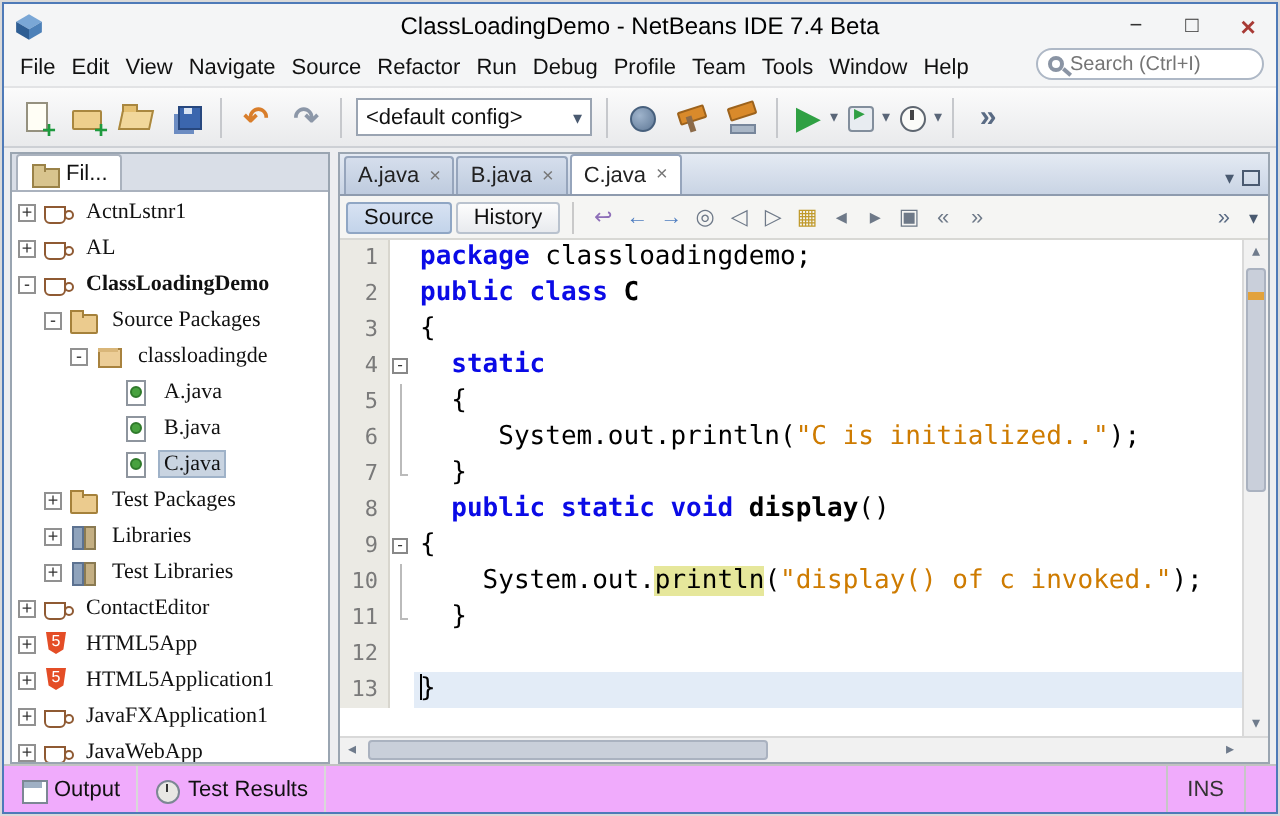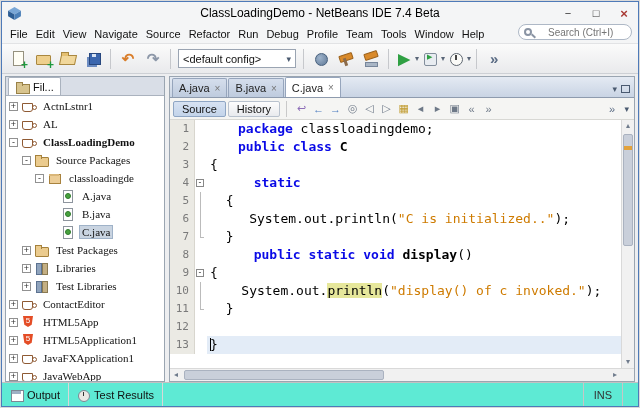--- a/index.html
+++ b/index.html
@@ -12,21 +12,21 @@
   .nb-logo{width:15px;height:15px;display:inline-flex;}
   .title-text{position:absolute;left:0;right:0;text-align:center;font-size:12px;color:#000000;}
   .win-controls{margin-left:auto;display:flex;z-index:2;}
   .win-btn{width:28px;height:20px;display:flex;align-items:center;justify-content:center;font-size:11px;color:#333;cursor:default;}
   .win-btn.close{color:#A83A35;font-size:13px;font-weight:bold;}
 
   
   .menubar{height:20px;flex:0 0 20px;display:flex;background:#F4F5F6;padding:0 6px 0 4px;font-size:11px;border-bottom:1px solid #E2E3E5;}
   .menu-items{display:flex;align-items:center;}
   .menu-item{padding:0 4px;white-space:nowrap;}
-  .search-box{margin-left:auto;width:114px;height:16px;border:1px solid #AEB8C6;border-radius:9px;background:#FFF;display:flex;align-items:center;padding:0 5px;gap:16px;}
+  .search-box{margin-left:auto;width:114px;height:16px;border:1px solid #AEB8C6;border-radius:9px;background:#FFF;display:flex;align-items:center;padding:0 5px;gap:3px;}
   .mag-icon{width:8px;height:8px;border:2px solid #8A94A4;border-radius:50%;position:relative;flex:0 0 8px;}
   .mag-icon::after{content:"";position:absolute;left:5px;top:5px;width:5px;height:2px;background:#8A94A4;transform:rotate(42deg);}
   .search-box input{border:none;outline:none;width:100%;font-size:10px;color:#777;background:transparent;font-family:"Liberation Sans",sans-serif;padding:0;}
 
   
   .toolbar{height:30px;flex:0 0 30px;display:flex;align-items:center;padding:0 4px;background:linear-gradient(#FBFBFB,#E9EAEC);border-bottom:1px solid #CDD0D5;gap:1px;}
   .tb-btn{height:24px;min-width:24px;display:flex;align-items:center;justify-content:center;border-radius:2px;}
   .tb-sep{width:1px;height:20px;background:#C6C8CC;margin:0 4px;flex:0 0 1px;}
   .tb-combo{width:118px;height:19px;background:#FFF;border:1px solid #9AA4B2;display:flex;align-items:center;font-size:11px;padding:0 4px;justify-content:space-between;margin:0 2px;}
   .combo-arrow{color:#4A5A70;font-size:9px;}
@@ -103,36 +103,36 @@
   .code-area{position:absolute;left:0;top:0;right:13px;bottom:0;overflow:hidden;}
   .code-line{display:flex;height:18px;line-height:18px;font-family:"DejaVu Sans Mono",monospace;font-size:13px;white-space:pre;}
   .ln{flex:0 0 25px;text-align:right;padding-right:5px;background:#EBEAE4;color:#7A7A7A;font-size:11px;border-right:1px solid #D8D6CE;}
   .fold{flex:0 0 12px;position:relative;background:#FFF;}
   .fold .box{position:absolute;left:1px;top:5px;width:8px;height:8px;border:1px solid #888;background:#FFF;font-size:8px;line-height:6px;text-align:center;color:#333;}
   .fold.mid::before{content:"";position:absolute;left:5px;top:0;bottom:0;width:1px;background:#BBB;}
   .fold.end::before{content:"";position:absolute;left:5px;top:0;height:10px;width:1px;background:#BBB;}
   .fold.end::after{content:"";position:absolute;left:5px;top:9px;width:4px;height:1px;background:#BBB;}
   .ct{flex:1;padding-left:3px;color:#000;}
   .caret-line .ct{background:#E3ECF7;}
-  .tok-kw{color:#0A0AE6;font-weight:bold;margin-left:28px;}
+  .tok-kw{color:#0A0AE6;font-weight:bold;}
   .tok-cls,.tok-meth{color:#000;font-weight:bold;}
   .tok-str{color:#CE7B00;}
   .tok-hl{background:#E6E79B;color:#000;}
   .tok-pl{color:#000;}
   .caret{display:inline-block;width:1px;height:13px;background:#000;vertical-align:-2px;margin-right:-1px;}
   .v-scroll{position:absolute;right:0;top:0;bottom:0;width:13px;background:#F1F1F1;border-left:1px solid #D9D9D9;}
   .v-arrow{position:absolute;left:0;width:12px;height:12px;text-align:center;font-size:8px;color:#6F7B8C;line-height:12px;}
   .v-thumb{position:absolute;left:1px;width:10px;top:14px;height:112px;background:#C9CFDA;border:1px solid #AAB2C0;border-radius:2px;}
   .stripe-mark{position:absolute;right:2px;top:26px;width:8px;height:4px;background:#E2A23C;}
   .h-scroll{height:13px;flex:0 0 13px;background:#F1F1F1;border-top:1px solid #D9D9D9;position:relative;}
   .h-arrow{position:absolute;top:0;width:12px;height:12px;text-align:center;font-size:8px;color:#6F7B8C;line-height:12px;}
   .h-thumb{position:absolute;left:14px;top:1px;height:10px;width:200px;background:#C9CFDA;border:1px solid #AAB2C0;border-radius:2px;}
 
   
-  .statusbar{height:24px;flex:0 0 24px;background:#5eead4;border-top:1px solid #C2C2C2;display:flex;align-items:center;font-size:11px;}
+  .statusbar{height:24px;flex:0 0 24px;background:#f0abfc;border-top:1px solid #C2C2C2;display:flex;align-items:center;font-size:11px;}
   .sb-left{display:flex;height:100%;align-items:center;}
   .sb-tab{display:flex;align-items:center;gap:4px;padding:0 8px;height:100%;border-right:1px solid #D8D8D8;}
   .si{width:13px;height:12px;position:relative;display:inline-block;}
   .si-output::before{content:"";position:absolute;left:1px;top:1px;width:11px;height:10px;background:#FFF;border:1px solid #7C8794;}
   .si-output::after{content:"";position:absolute;left:2px;top:2px;width:9px;height:3px;background:#9FB0C4;}
   .si-test-results::before{content:"";position:absolute;left:1px;top:1px;width:10px;height:10px;border-radius:50%;background:#E8E8E4;border:1px solid #7C8794;}
   .si-test-results::after{content:"";position:absolute;left:6px;top:3px;width:1px;height:4px;background:#333;}
   .sb-right{margin-left:auto;display:flex;height:100%;align-items:center;}
   .sb-seg{border-left:1px solid #C6C6C6;padding:0 10px;height:100%;display:flex;align-items:center;color:#333;}
   .sb-empty{width:16px;padding:0;}

